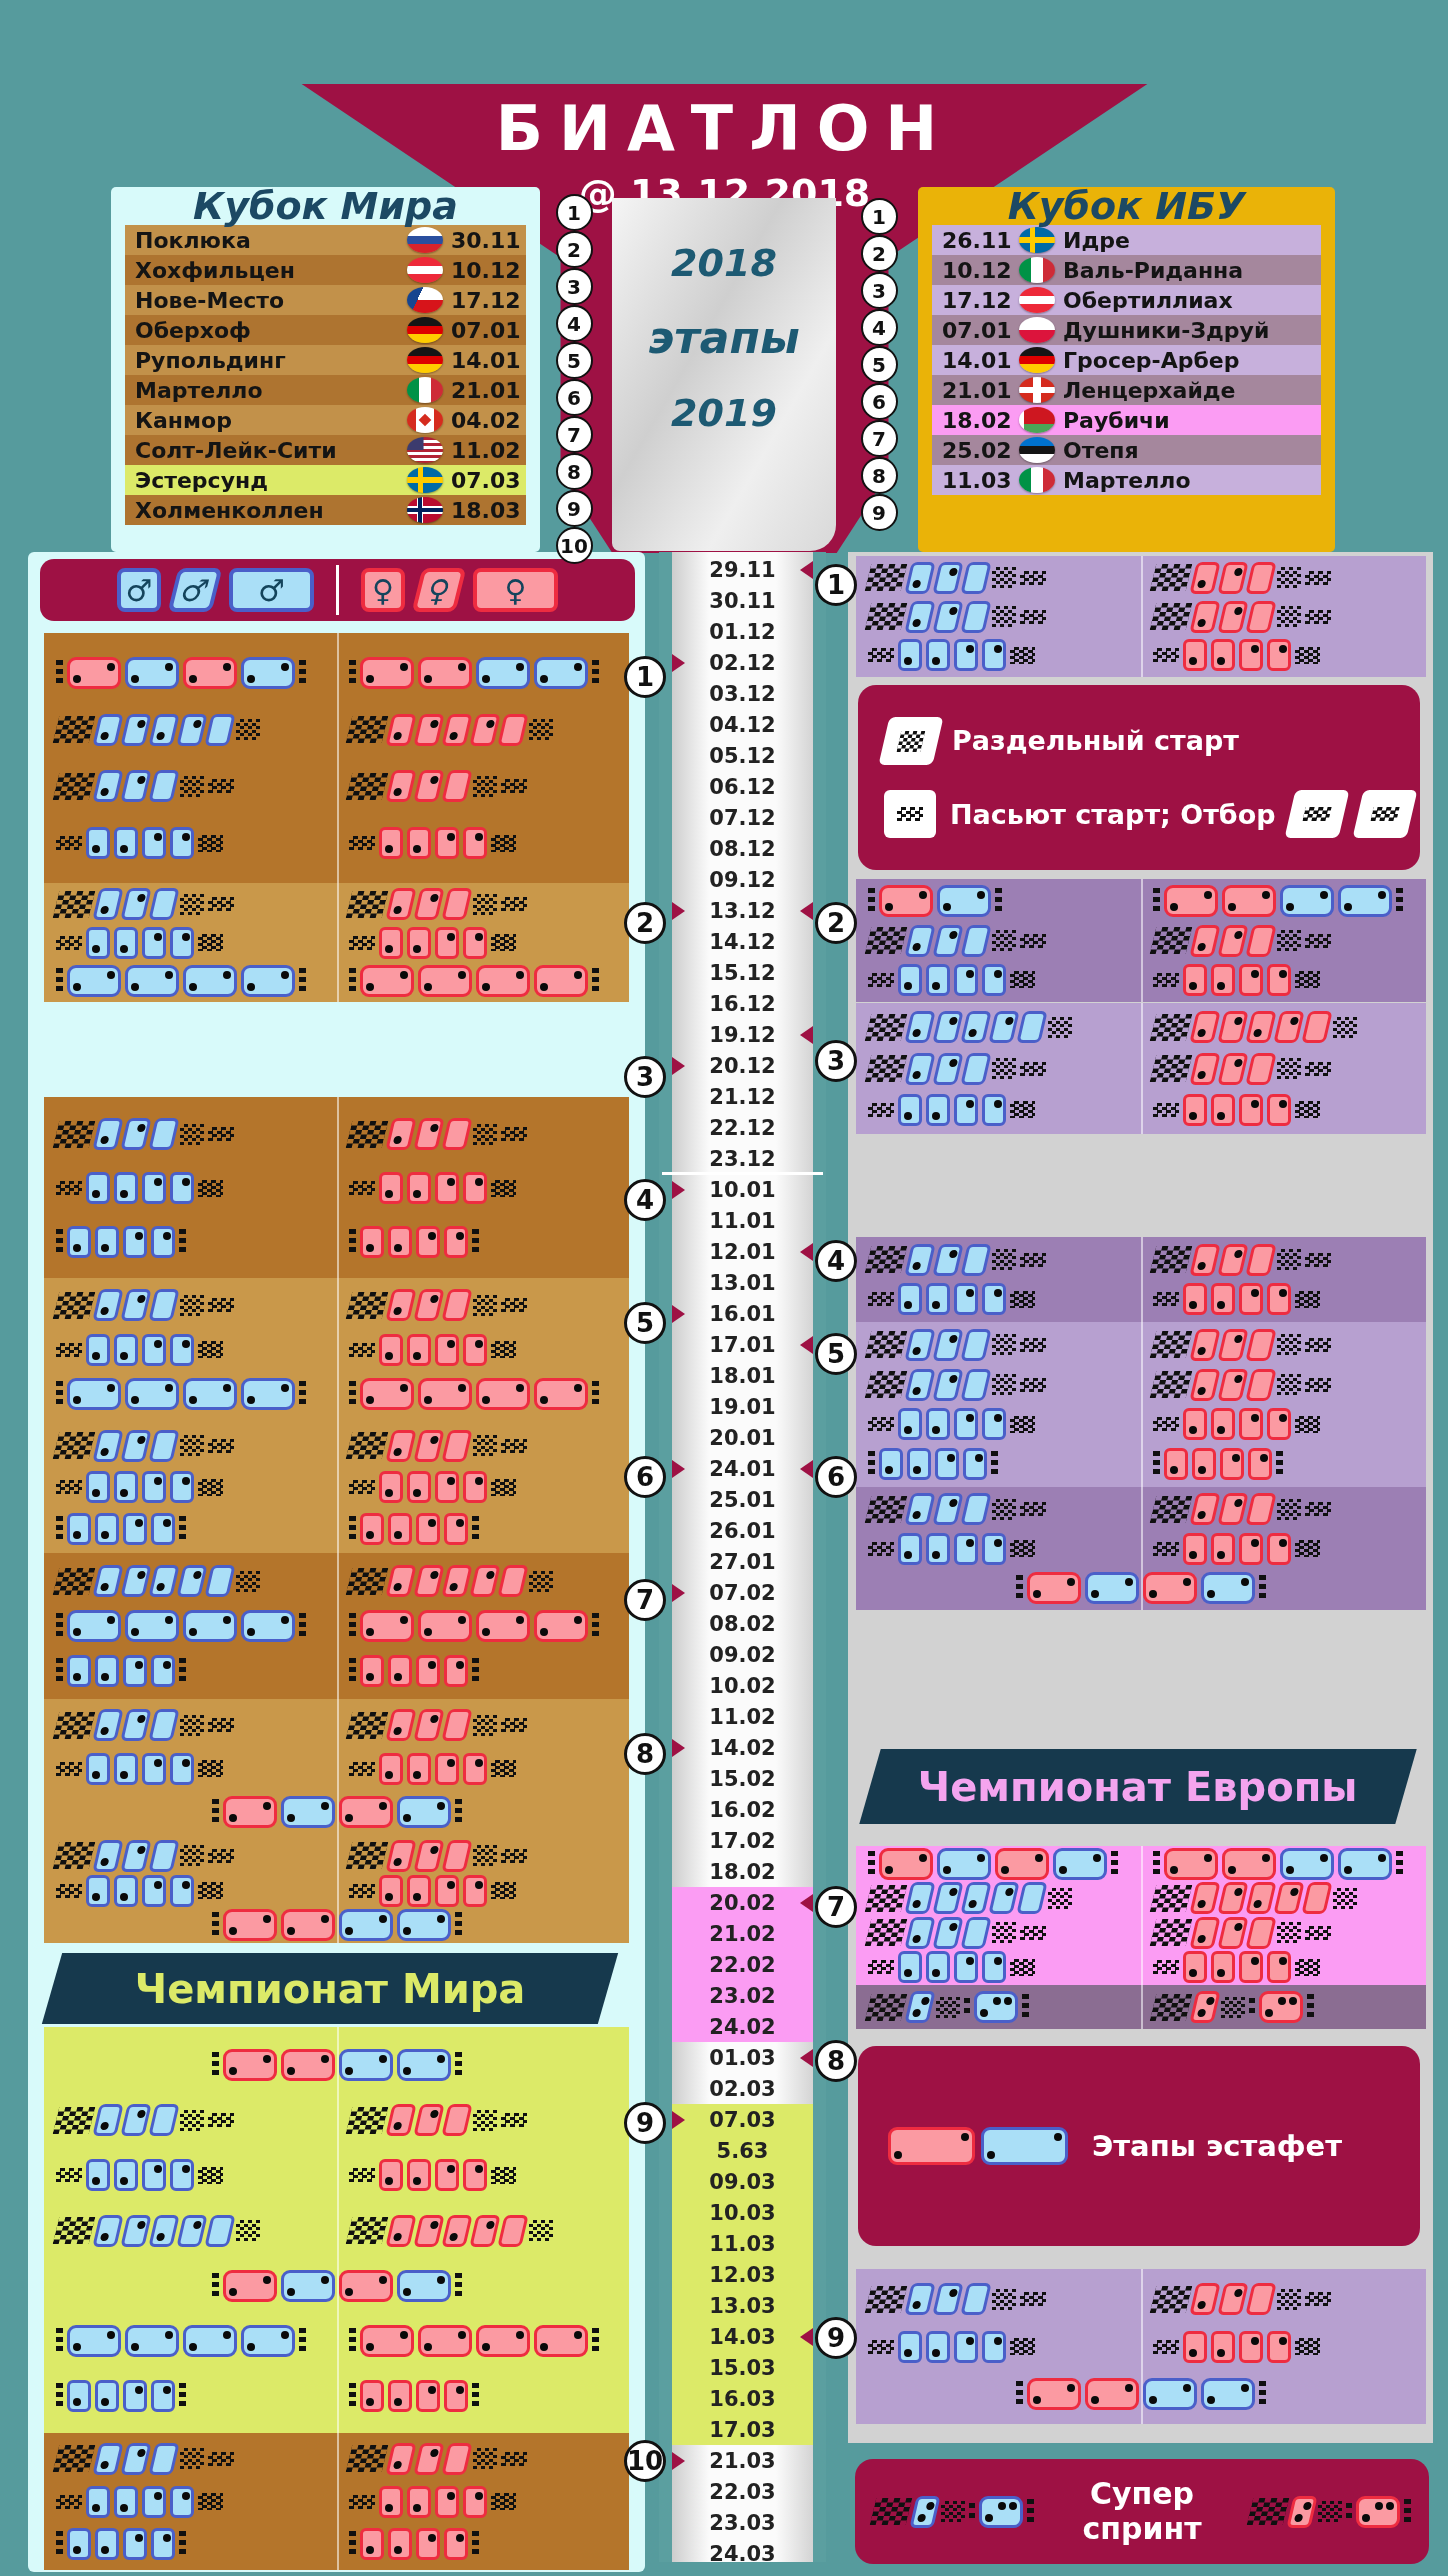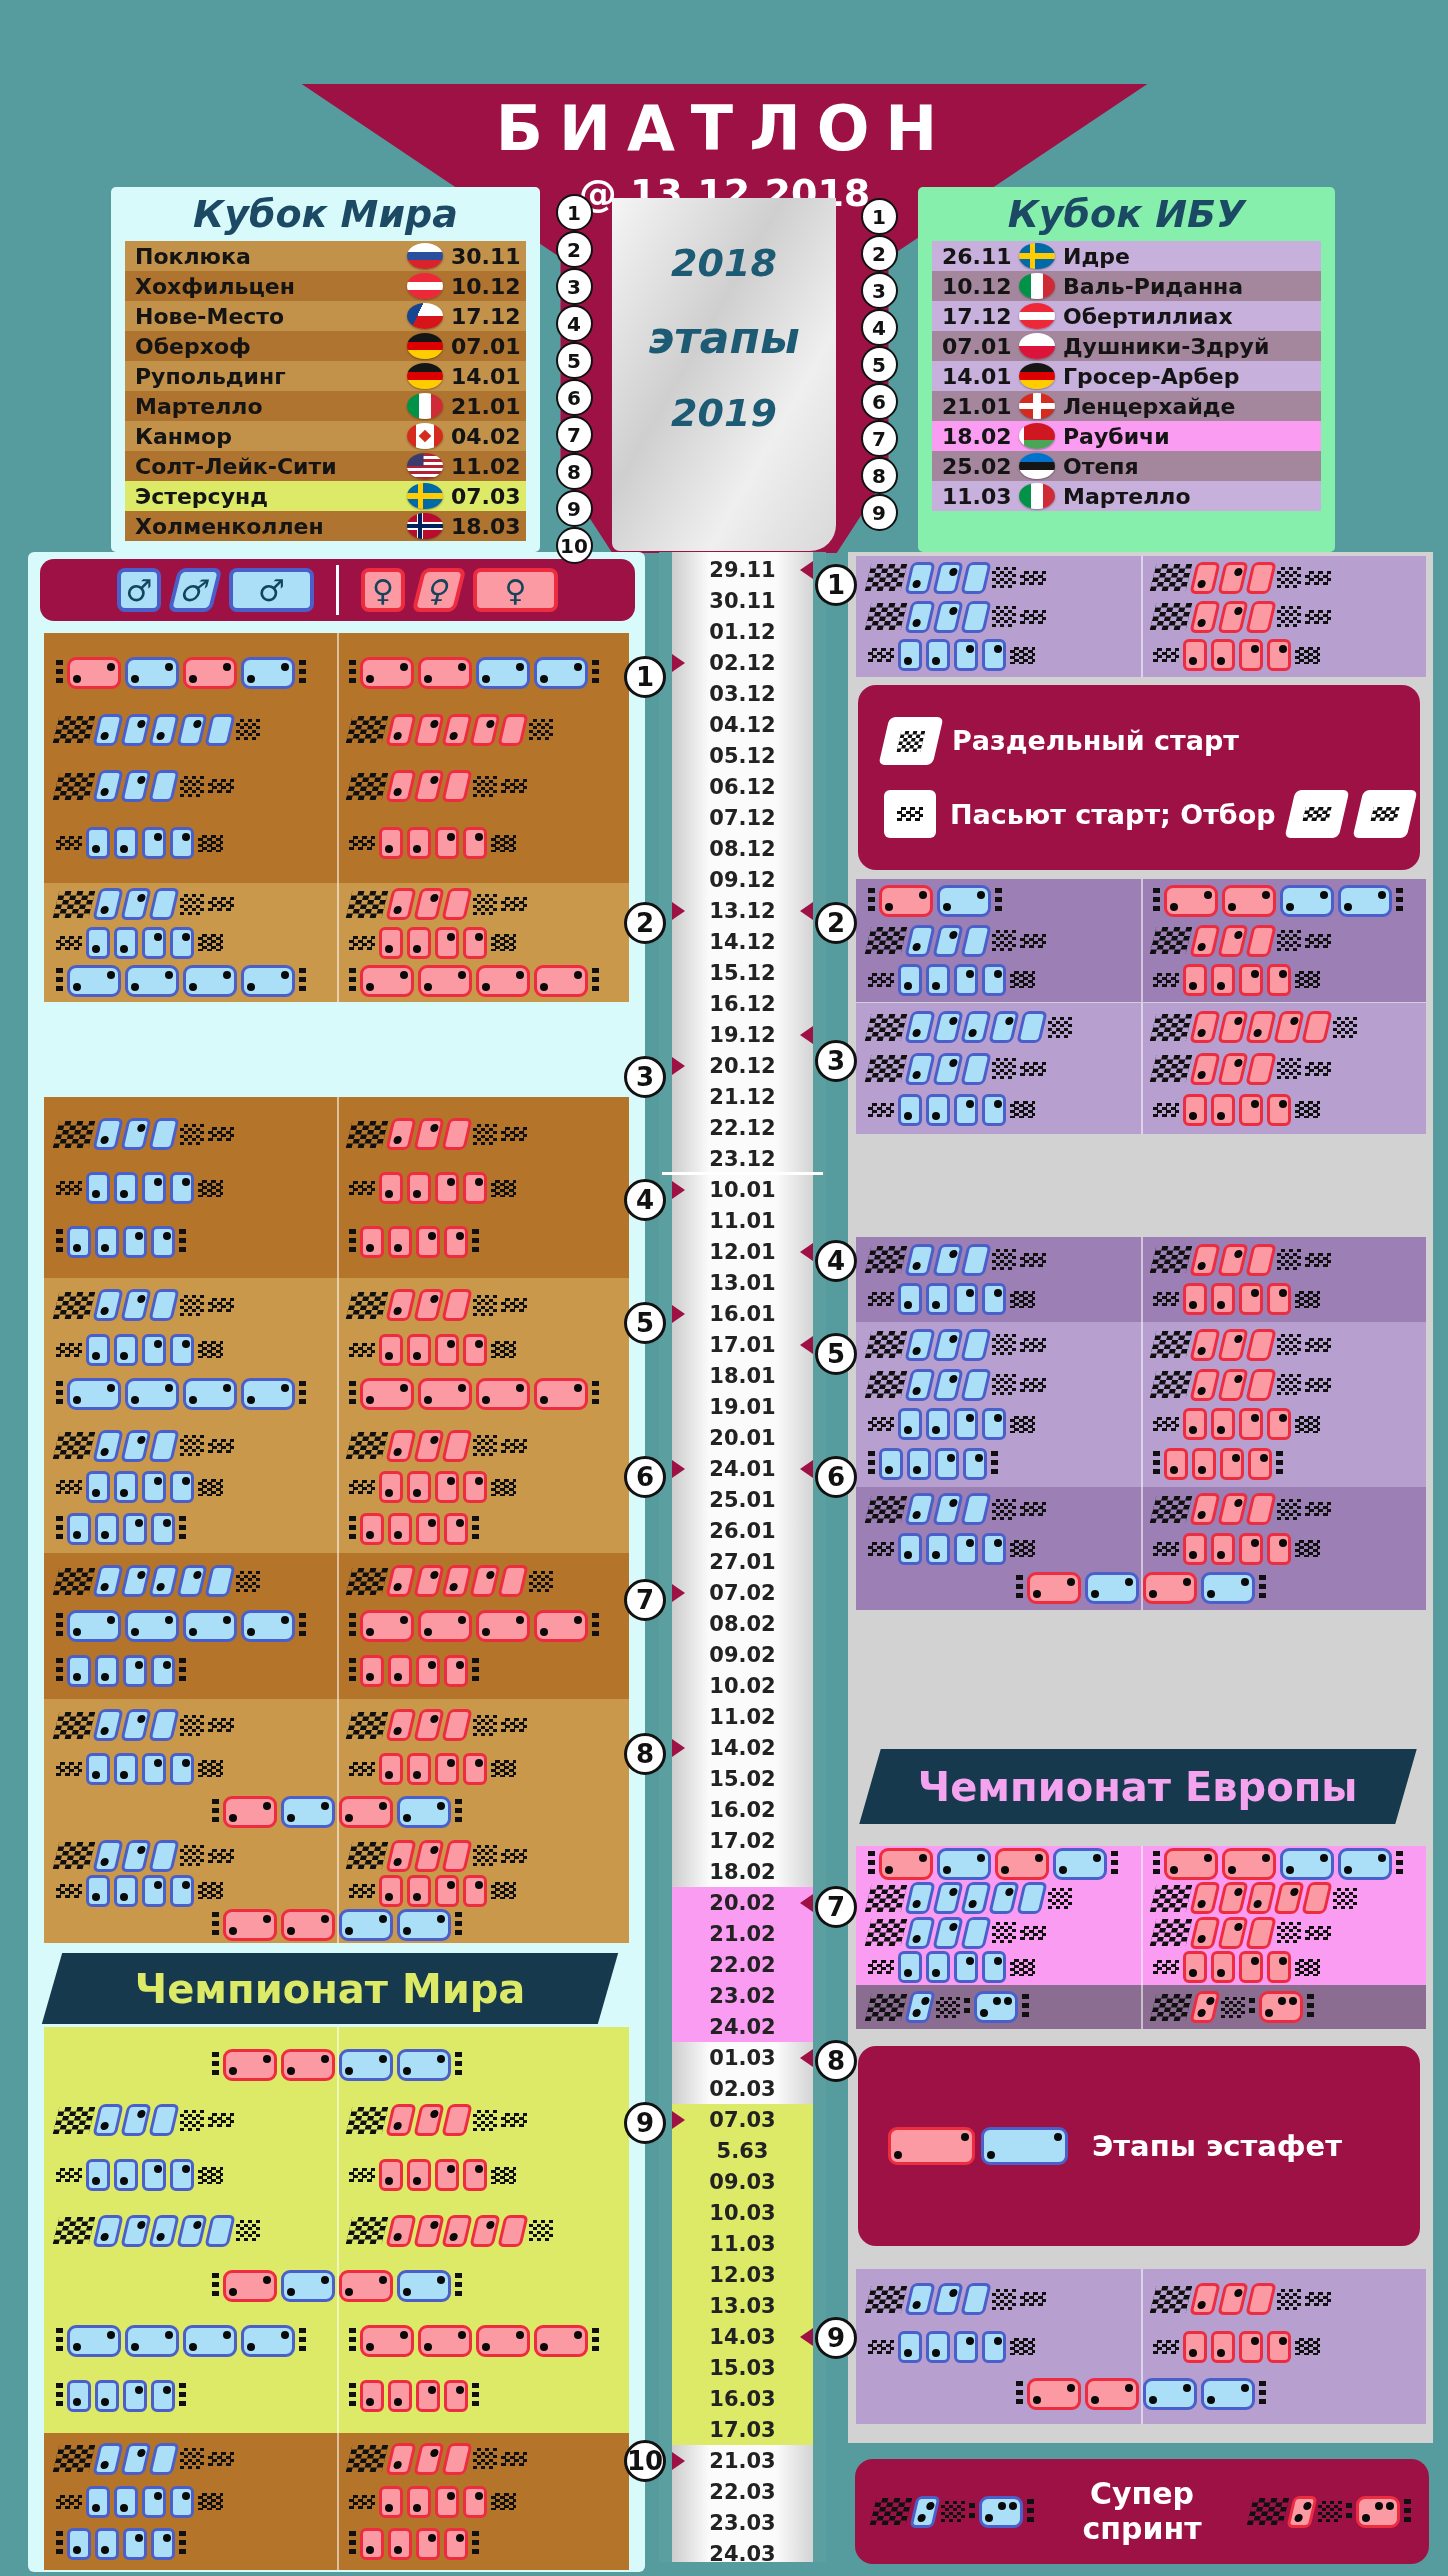--- a/index.html
+++ b/index.html
@@ -24,22 +24,22 @@
   
   .rail{position:absolute;z-index:4;display:flex;flex-direction:column;justify-content:space-between;align-items:center;}
   #wcRail{left:548px;top:194px;width:52px;height:349px;}
   #ibuRail{left:853px;top:198px;width:52px;height:327px;}
   .rcircle{width:33px;height:33px;border-radius:50%;background:#fff;border:2px solid #111;
            color:#111;font-weight:bold;font-size:20px;display:flex;align-items:center;justify-content:center;flex:none;}
 
   
   .panel{position:absolute;top:187px;height:365px;border-radius:5px;box-sizing:border-box;z-index:2;}
   #wcPanel{left:111px;width:429px;background:#d8fafa;}
-  #ibuPanel{left:918px;width:417px;background:#86efac;}
-  .ptitle{height:54px;display:flex;align-items:center;justify-content:center;
+  #ibuPanel{left:918px;width:417px;background:#eab308;}
+  .ptitle{height:38px;display:flex;align-items:center;justify-content:center;
           color:#1c4964;font-size:38px;font-weight:bold;font-style:italic;}
   .vtable{margin:0 14px;}
   .vrow{height:30px;display:flex;align-items:center;padding:0 10px;gap:8px;
         font-size:22px;font-weight:bold;color:#141414;}
   #wcPanel .vrow:nth-child(odd){background:#c2914a;}
   #wcPanel .vrow:nth-child(even){background:#ae7430;}
   #ibuPanel .vrow:nth-child(odd){background:#c7b0dc;}
   #ibuPanel .vrow:nth-child(even){background:#a5879d;}
   .vrow.hl-wc{background:#dcea68 !important;}
   .vrow.hl-ibu{background:#fb9cf3 !important;}

